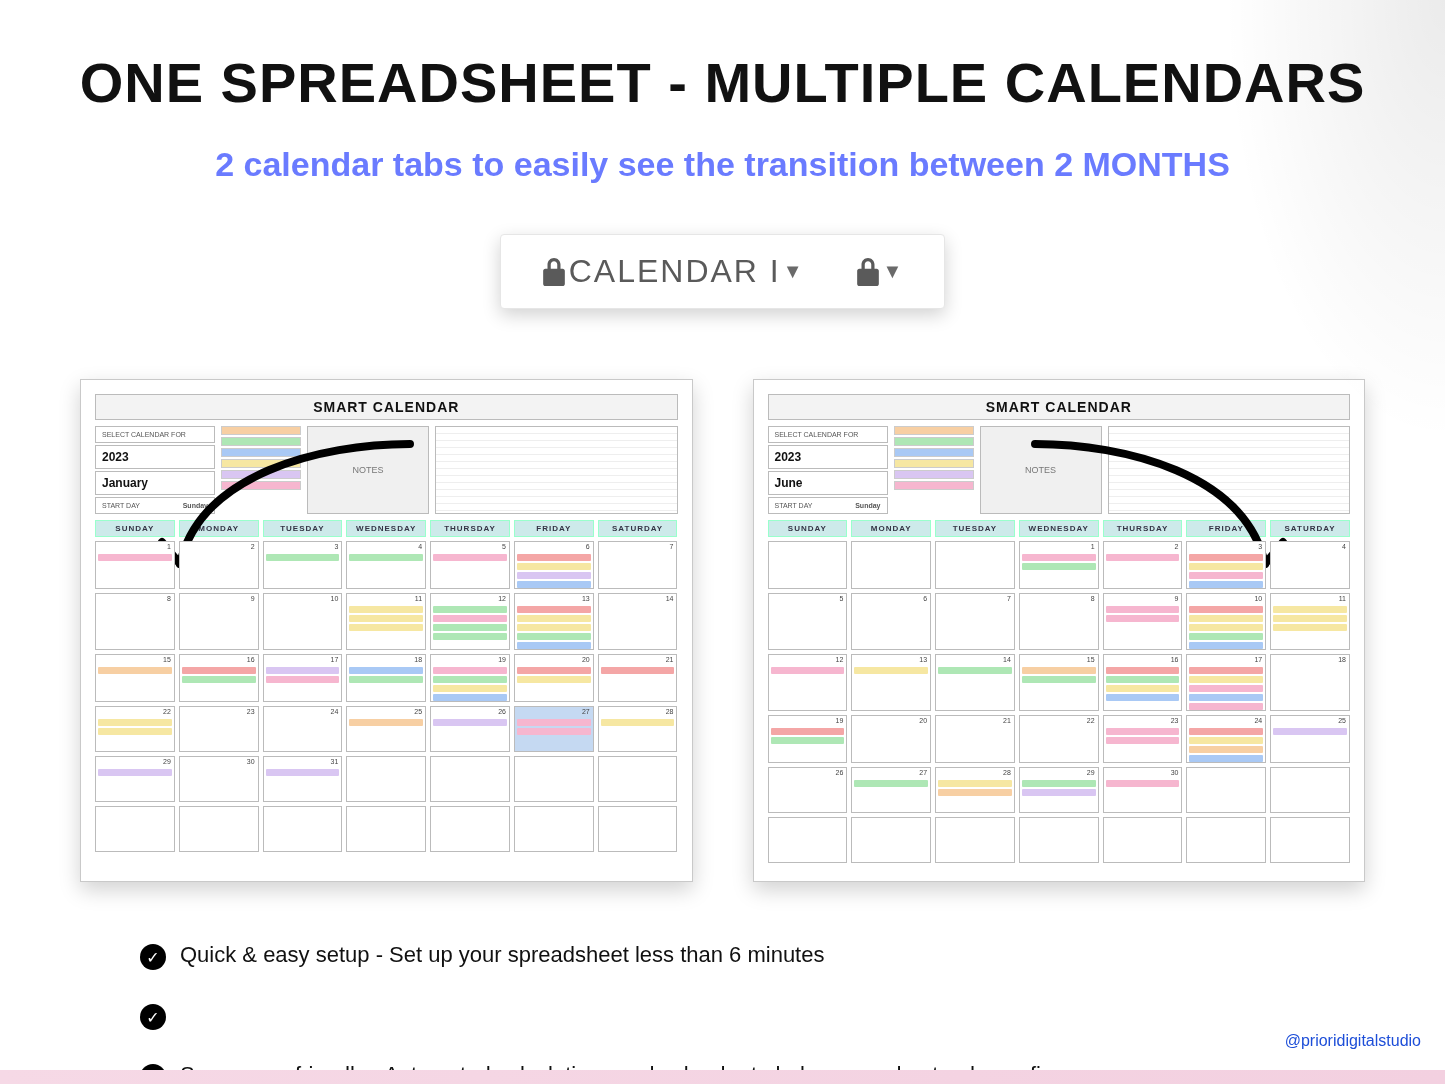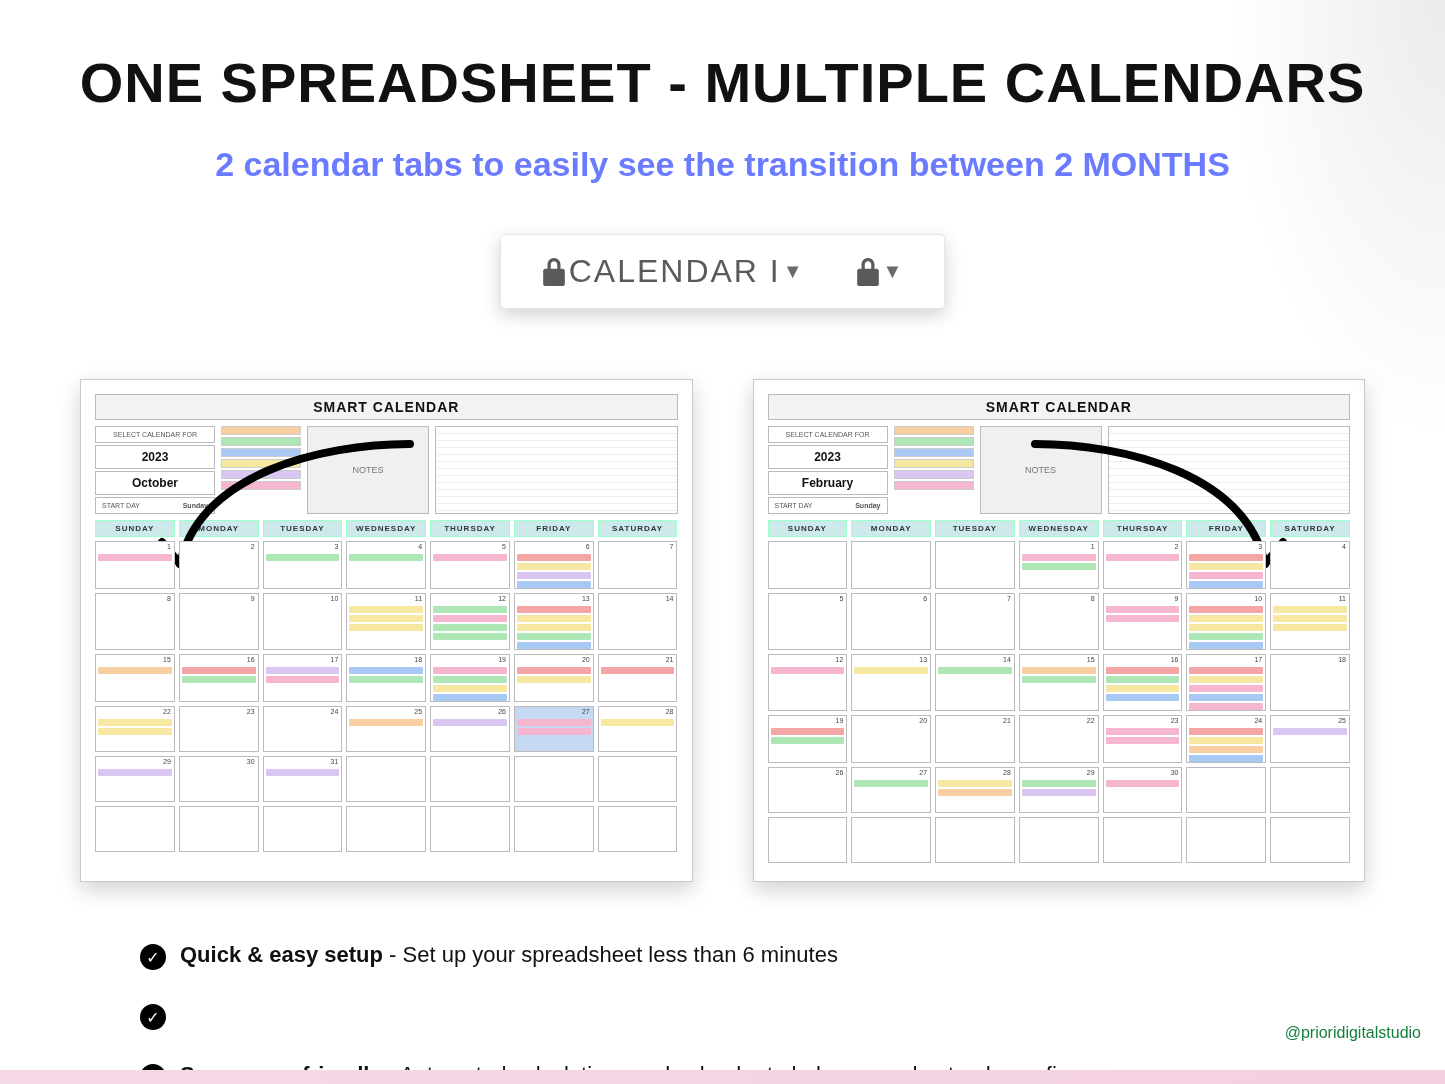--- a/index.html
+++ b/index.html
@@ -48,21 +48,21 @@
   .calendar{
     flex:1; background:#fff; border:1px solid #c9c9c9; box-shadow:0 8px 20px rgba(0,0,0,0.18);
     padding:14px 14px 18px 14px;
   }
   .cal-title{
     text-align:center; font-size:14px; font-weight:700; letter-spacing:1px;
     border:1px solid #bbb; background:#f3f3f3; padding:4px 0; margin-bottom:6px;
   }
   .cal-topbar{ display:flex; gap:6px; margin-bottom:6px; }
   .kv-box{
-    border:1px solid #bbb; background:#fff; padding:4px 6px; text-align:center;
+    border:1px solid #bbb; background:#fff; padding:4px 6px; 
   }
   .kv-box .k{ font-size:7px; color:#555;}
   .kv-box .v{ font-size:12px; font-weight:700;}
   .kv-stack{ display:flex; flex-direction:column; gap:2px; width:120px;}
   .legend{ display:flex; flex-direction:column; gap:2px; width:80px;}
   .legend div{height:9px; border:1px solid #ccc;}
   .notes{ flex:1; border:1px solid #bbb; background:#f0f0f0; display:flex; align-items:center; justify-content:center; font-size:9px; color:#777;}
   .ruled{ flex:2; border:1px solid #bbb; background:repeating-linear-gradient(#fff,#fff 6px,#eee 6px,#eee 7px);}
 
   .grid{ display:grid; grid-template-columns:repeat(7,1fr); gap:4px; }
@@ -84,23 +84,23 @@
   .c-orange{background:#f7cfa3;}
   .cell.blue{ background:#c5d9f2;}
 
   
   .bullets{ margin-top:60px; padding:0 80px; }
   .bullet{ display:flex; align-items:flex-start; gap:14px; font-size:22px; margin-bottom:32px; }
   .bullet .dot{
     width:26px; height:26px; border-radius:50%; background:#000; flex:0 0 26px;
     display:flex; align-items:center; justify-content:center; color:#fff; font-size:16px; margin-top:2px;
   }
-  .bullet b{ font-weight:700; }
-
-  .handle{ position:absolute; right:24px; bottom:42px; font-size:16px; color:#15803d;}
+  .bullet b{ font-weight:400; }
+
+  .handle{ position:absolute; right:24px; bottom:34px; font-size:16px; color:#1d4ed8;}
 </style>
 </head>
 <body>
 
 <div class="page">
   <div class="soft-shadow"></div>
 
   <h1 class="title">ONE SPREADSHEET - MULTIPLE CALENDARS</h1>
   <h2 class="subtitle">2 calendar tabs to easily see the transition between 2 MONTHS</h2>
 
@@ -144,21 +144,21 @@
       <div class="cal-title">SMART CALENDAR</div>
       <div class="cal-topbar">
         <div class="kv-stack">
           <div class="kv-box">
               <div class="k">SELECT CALENDAR FOR</div>
             </div>
           <div class="kv-box">
               <div class="v">2023</div>
             </div>
           <div class="kv-box">
-              <div class="v">October</div>
+              <div class="v">January</div>
             </div>
           <div class="kv-box" style="display:flex;gap:4px;justify-content:space-between;">
             <span class="k">START DAY</span>
             <span class="k" style="font-weight:700">Sunday</span>
           </div>
         </div>
         <div class="legend" id="legend-left">
             <div style="background: rgb(247, 207, 163);"></div>
             <div style="background: rgb(174, 231, 181);"></div>
             <div style="background: rgb(169, 201, 245);"></div>
@@ -386,21 +386,21 @@
       <div class="cal-title">SMART CALENDAR</div>
       <div class="cal-topbar">
         <div class="kv-stack">
           <div class="kv-box">
               <div class="k">SELECT CALENDAR FOR</div>
             </div>
           <div class="kv-box">
               <div class="v">2023</div>
             </div>
           <div class="kv-box">
-              <div class="v">February</div>
+              <div class="v">June</div>
             </div>
           <div class="kv-box" style="display:flex;gap:4px;justify-content:space-between;">
             <span class="k">START DAY</span>
             <span class="k" style="font-weight:700">Sunday</span>
           </div>
         </div>
         <div class="legend" id="legend-right">
             <div style="background: rgb(247, 207, 163);"></div>
             <div style="background: rgb(174, 231, 181);"></div>
             <div style="background: rgb(169, 201, 245);"></div>

